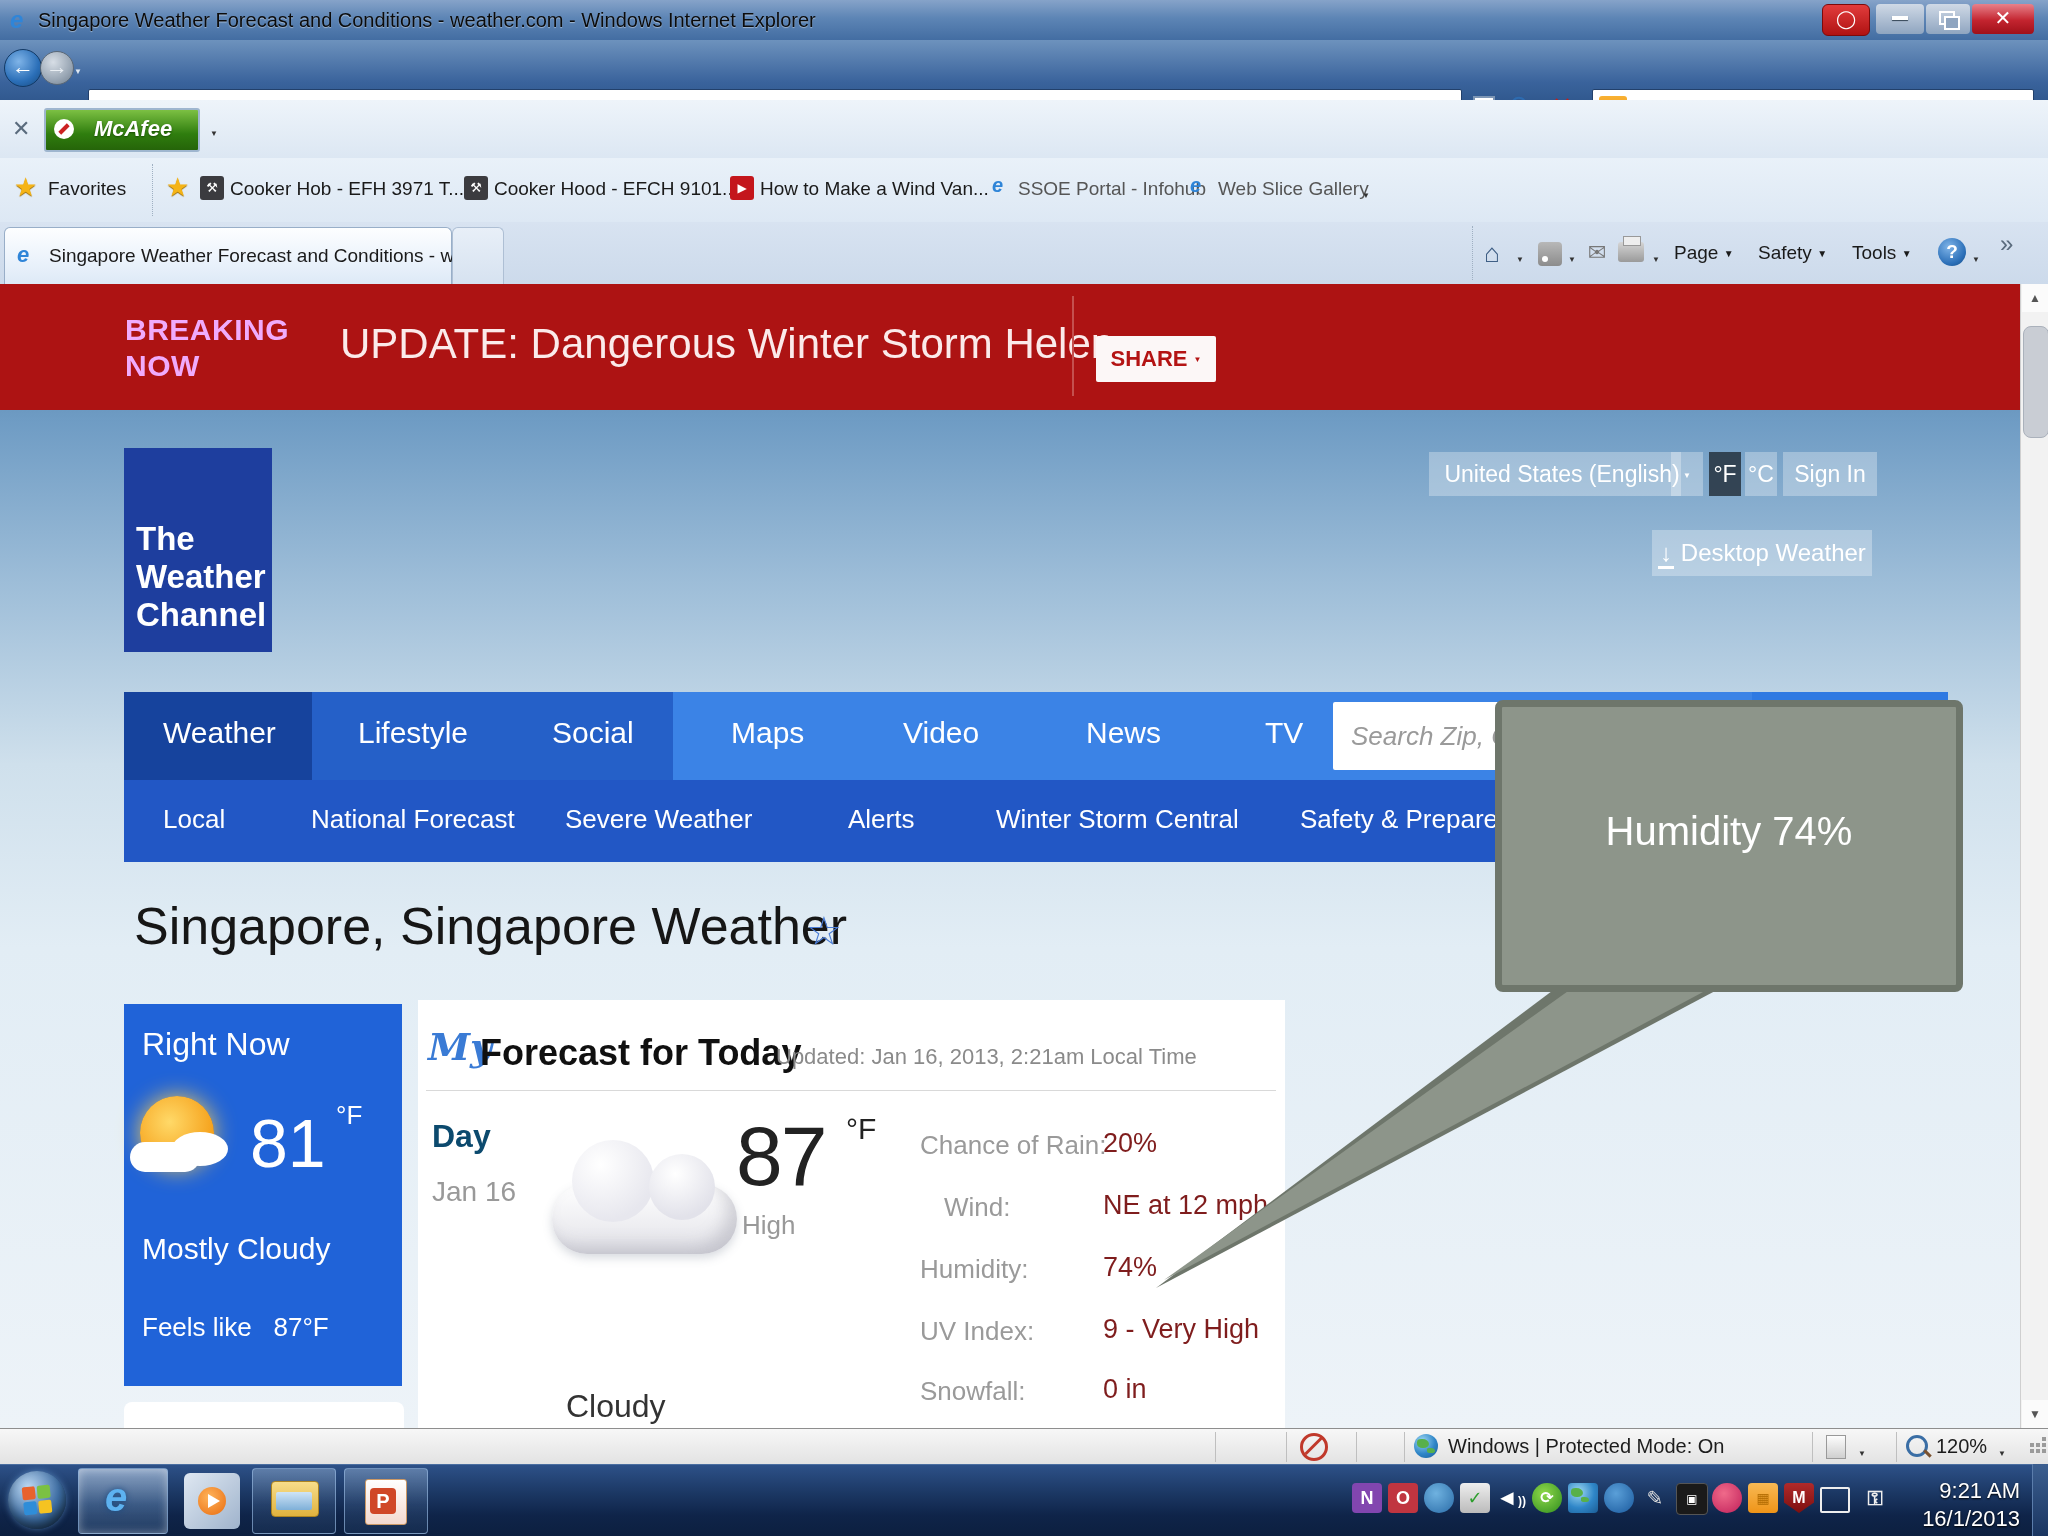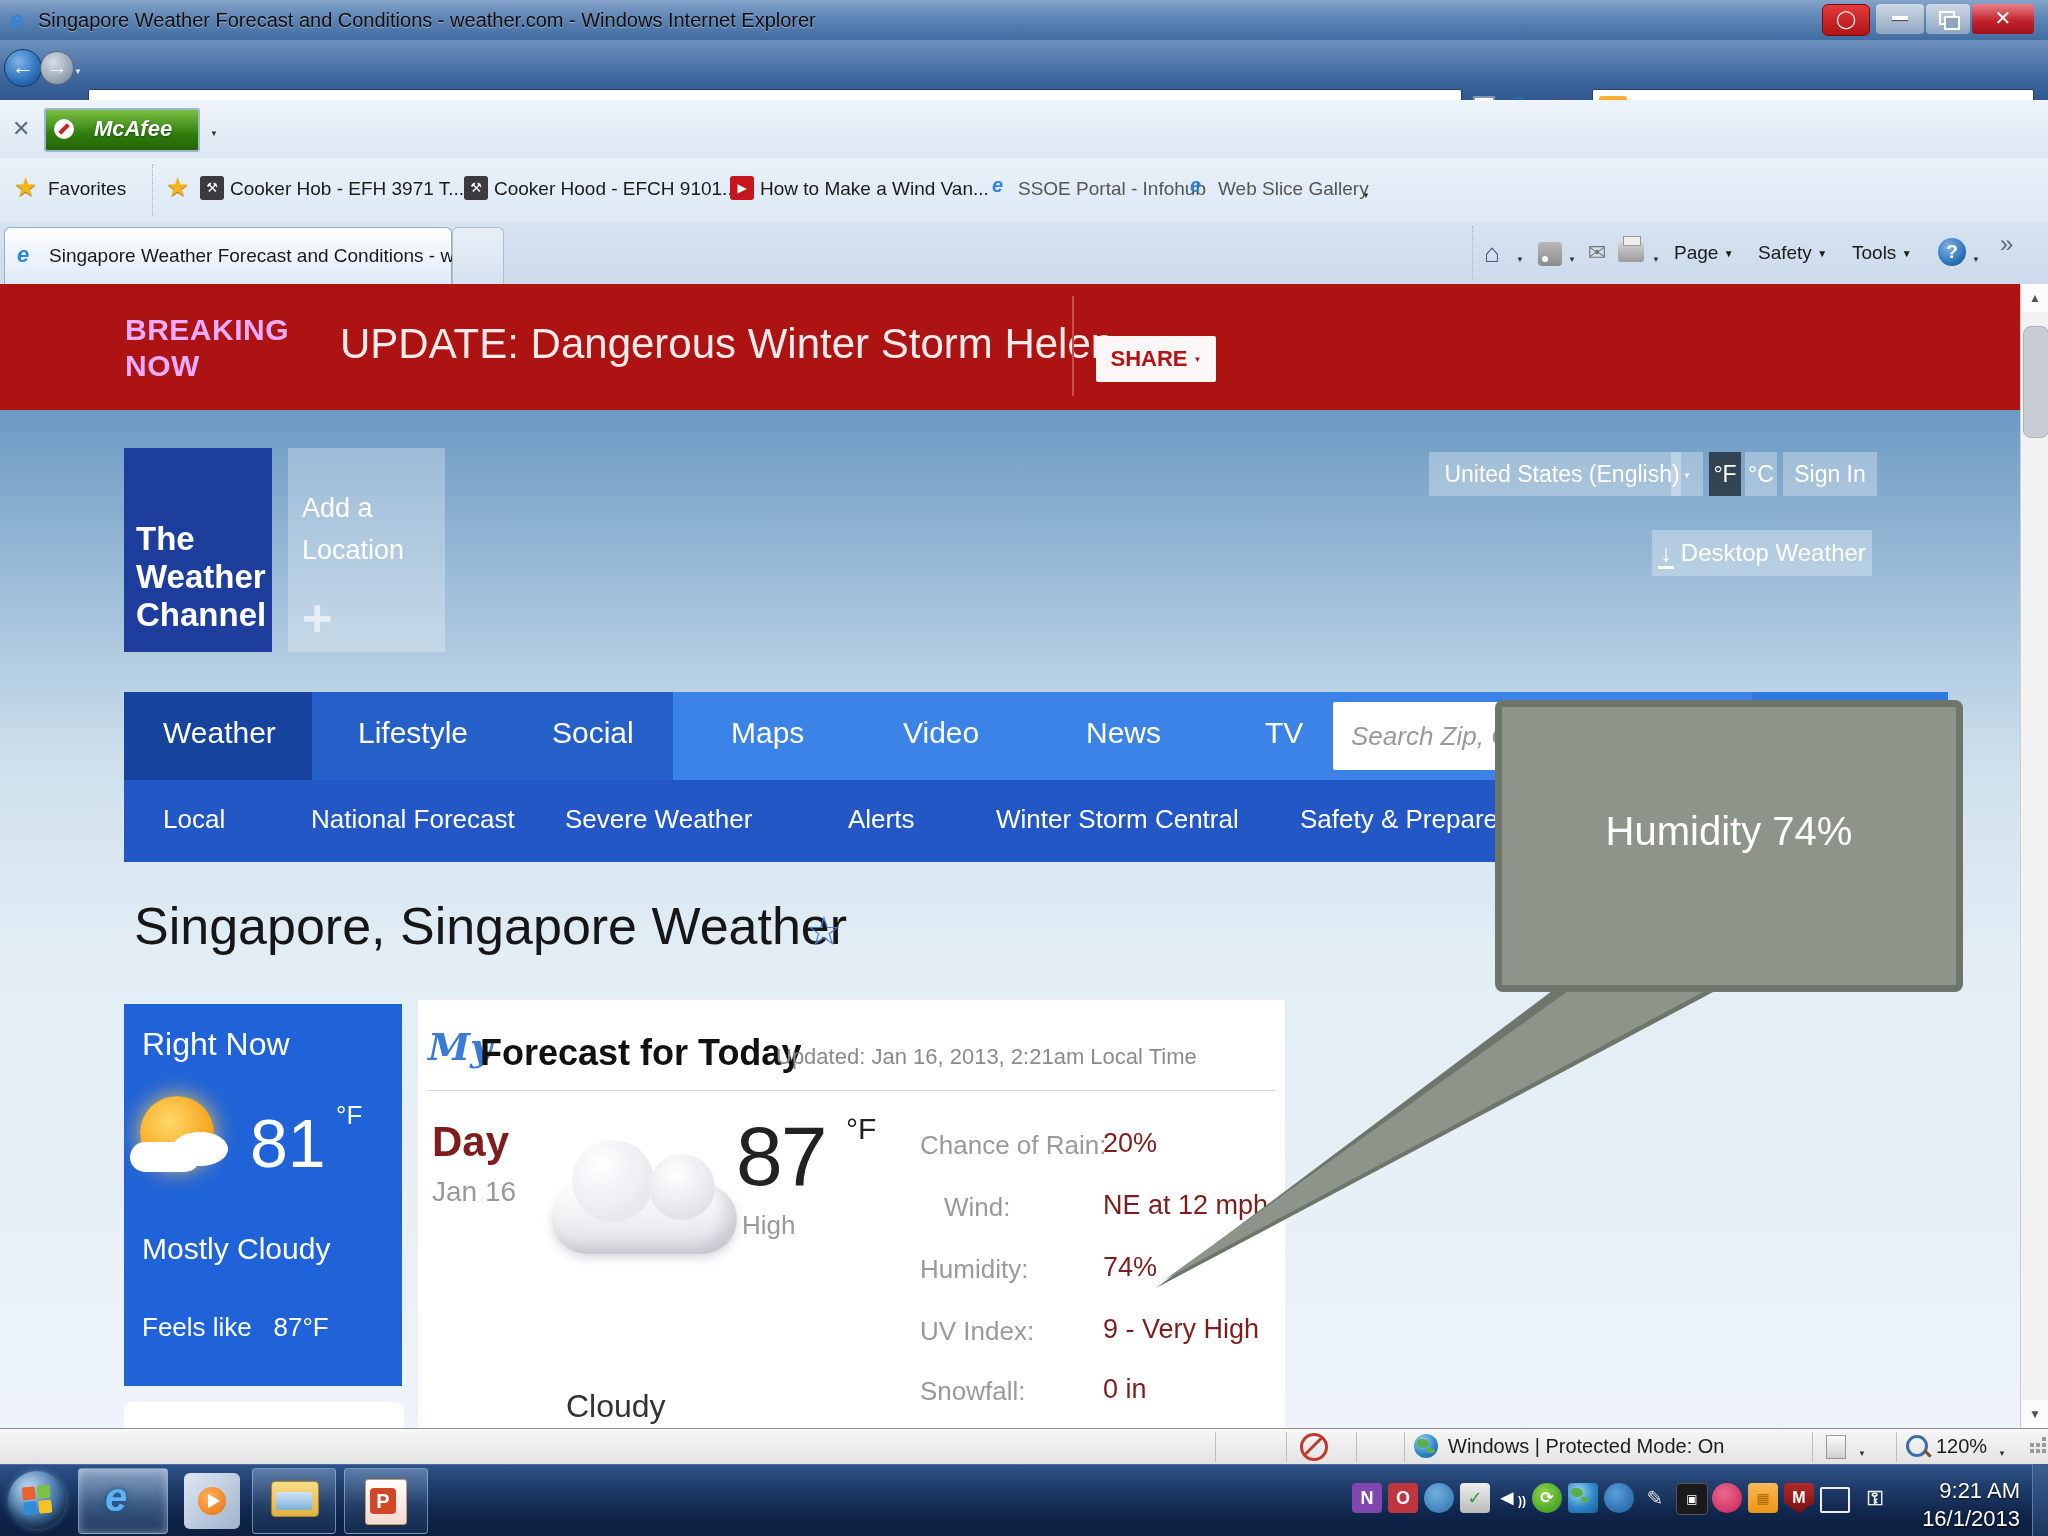--- a/index.html
+++ b/index.html
@@ -210,27 +210,20 @@
       <div class="a share-btn"><span>SHARE</span> <span class="caret-sm"></span></div>
     </div>
 
     <div class="a logo-box">
       <div class="a" style="left:12px;top:72px;">
         <div>The</div>
         <div>Weather</div>
         <div>Channel</div>
       </div>
     </div>
-    <div class="a addloc">
-      <div class="a" style="left:14px;top:40px;line-height:1.55;">
-        <div>Add a</div>
-        <div>Location</div>
-      </div>
-      <div class="a plus" style="left:14px;top:150px;">+</div>
-    </div>
     <div class="a hdr-pill" style="left:1429px;top:168px;width:238px;height:44px;line-height:44px;text-align:center;padding-left:14px;"><span>United States (English)</span></div>
     <div class="a hdr-pill caret-sm" style="left:1671px;top:168px;width:32px;height:44px;line-height:44px;"></div>
     <div class="a hdr-pill unit-on" style="left:1709px;top:168px;width:32px;height:44px;line-height:44px;">°F</div>
     <div class="a hdr-pill" style="left:1745px;top:168px;width:32px;height:44px;line-height:44px;">°C</div>
     <div class="a hdr-pill" style="left:1783px;top:168px;width:94px;height:44px;line-height:44px;">Sign In</div>
     <div class="a hdr-pill" style="left:1652px;top:246px;width:220px;height:46px;line-height:46px;font-size:24px;">
       <span style="border-bottom:3px solid #fff;padding:0 2px;">↓</span>
       <span>Desktop Weather</span>
     </div>
 
@@ -273,21 +266,21 @@
         <span>87°F</span>
       </div>
     </div>
     <div class="a" style="left:124px;top:1118px;width:280px;height:26px;background:#fff;border-radius:8px 8px 0 0;"></div>
 
     <div class="a fc-card">
       <span class="a my-script" style="left:10px;top:24px;">My</span>
       <span class="a fc-h" style="left:62px;top:32px;">Forecast for Today</span>
       <span class="a fc-upd" style="left:358px;top:44px;">Updated: Jan 16, 2013, 2:21am Local Time</span>
       <div class="a" style="left:8px;top:90px;width:850px;height:1px;background:#d9d9d9;"></div>
-      <span class="a" style="left:14px;top:118px;font-size:42px;font-weight:bold;color:#7f1d1d;">Day</span>
+      <span class="a" style="left:14px;top:118px;font-size:32px;font-weight:bold;color:#0c4a6e;">Day</span>
       <span class="a" style="left:14px;top:176px;font-size:28px;color:#999;">Jan 16</span>
       <span class="a big-temp" style="left:318px;top:108px;">87</span>
       <span class="a" style="left:428px;top:112px;font-size:30px;color:#222;">°F</span>
       <span class="a" style="left:324px;top:210px;font-size:26px;color:#999;">High</span>
 
       <div class="a" style="left:502px;top:130px;"><span class="lbl">Chance of Rain:</span></div>
       <div class="a" style="left:685px;top:128px;"><span class="val">20%</span></div>
       <div class="a" style="left:526px;top:192px;"><span class="lbl">Wind:</span></div>
       <div class="a" style="left:685px;top:190px;"><span class="val">NE at 12 mph</span></div>
       <div class="a" style="left:502px;top:254px;"><span class="lbl">Humidity:</span></div>

